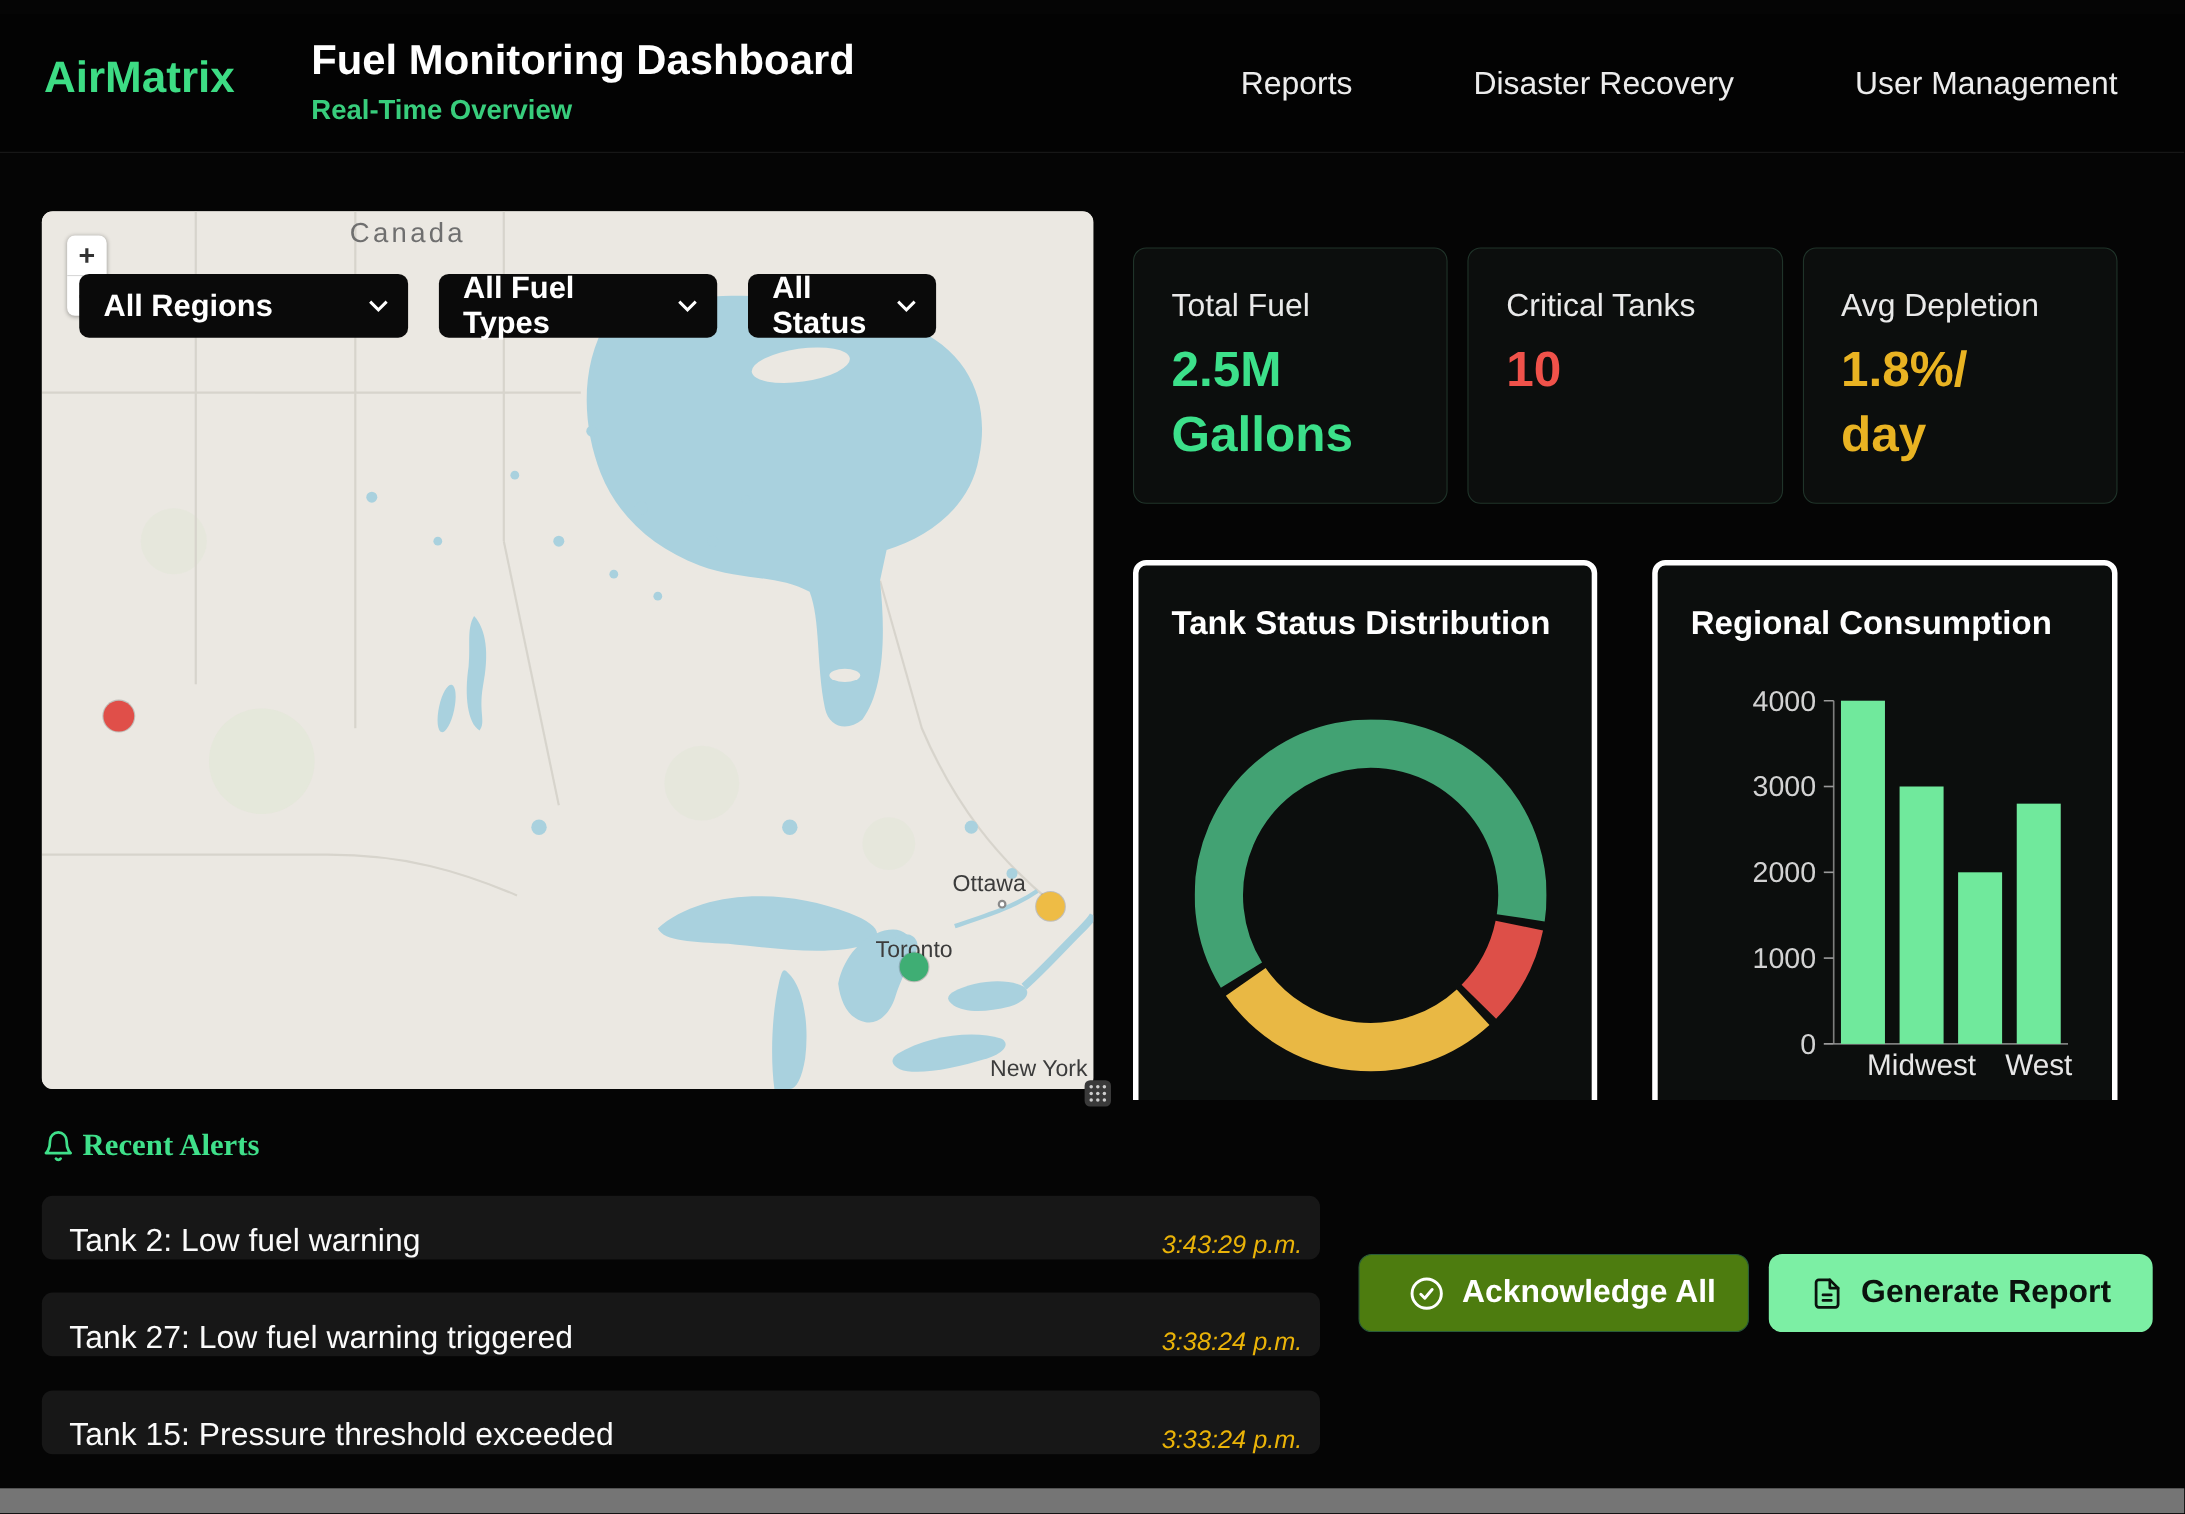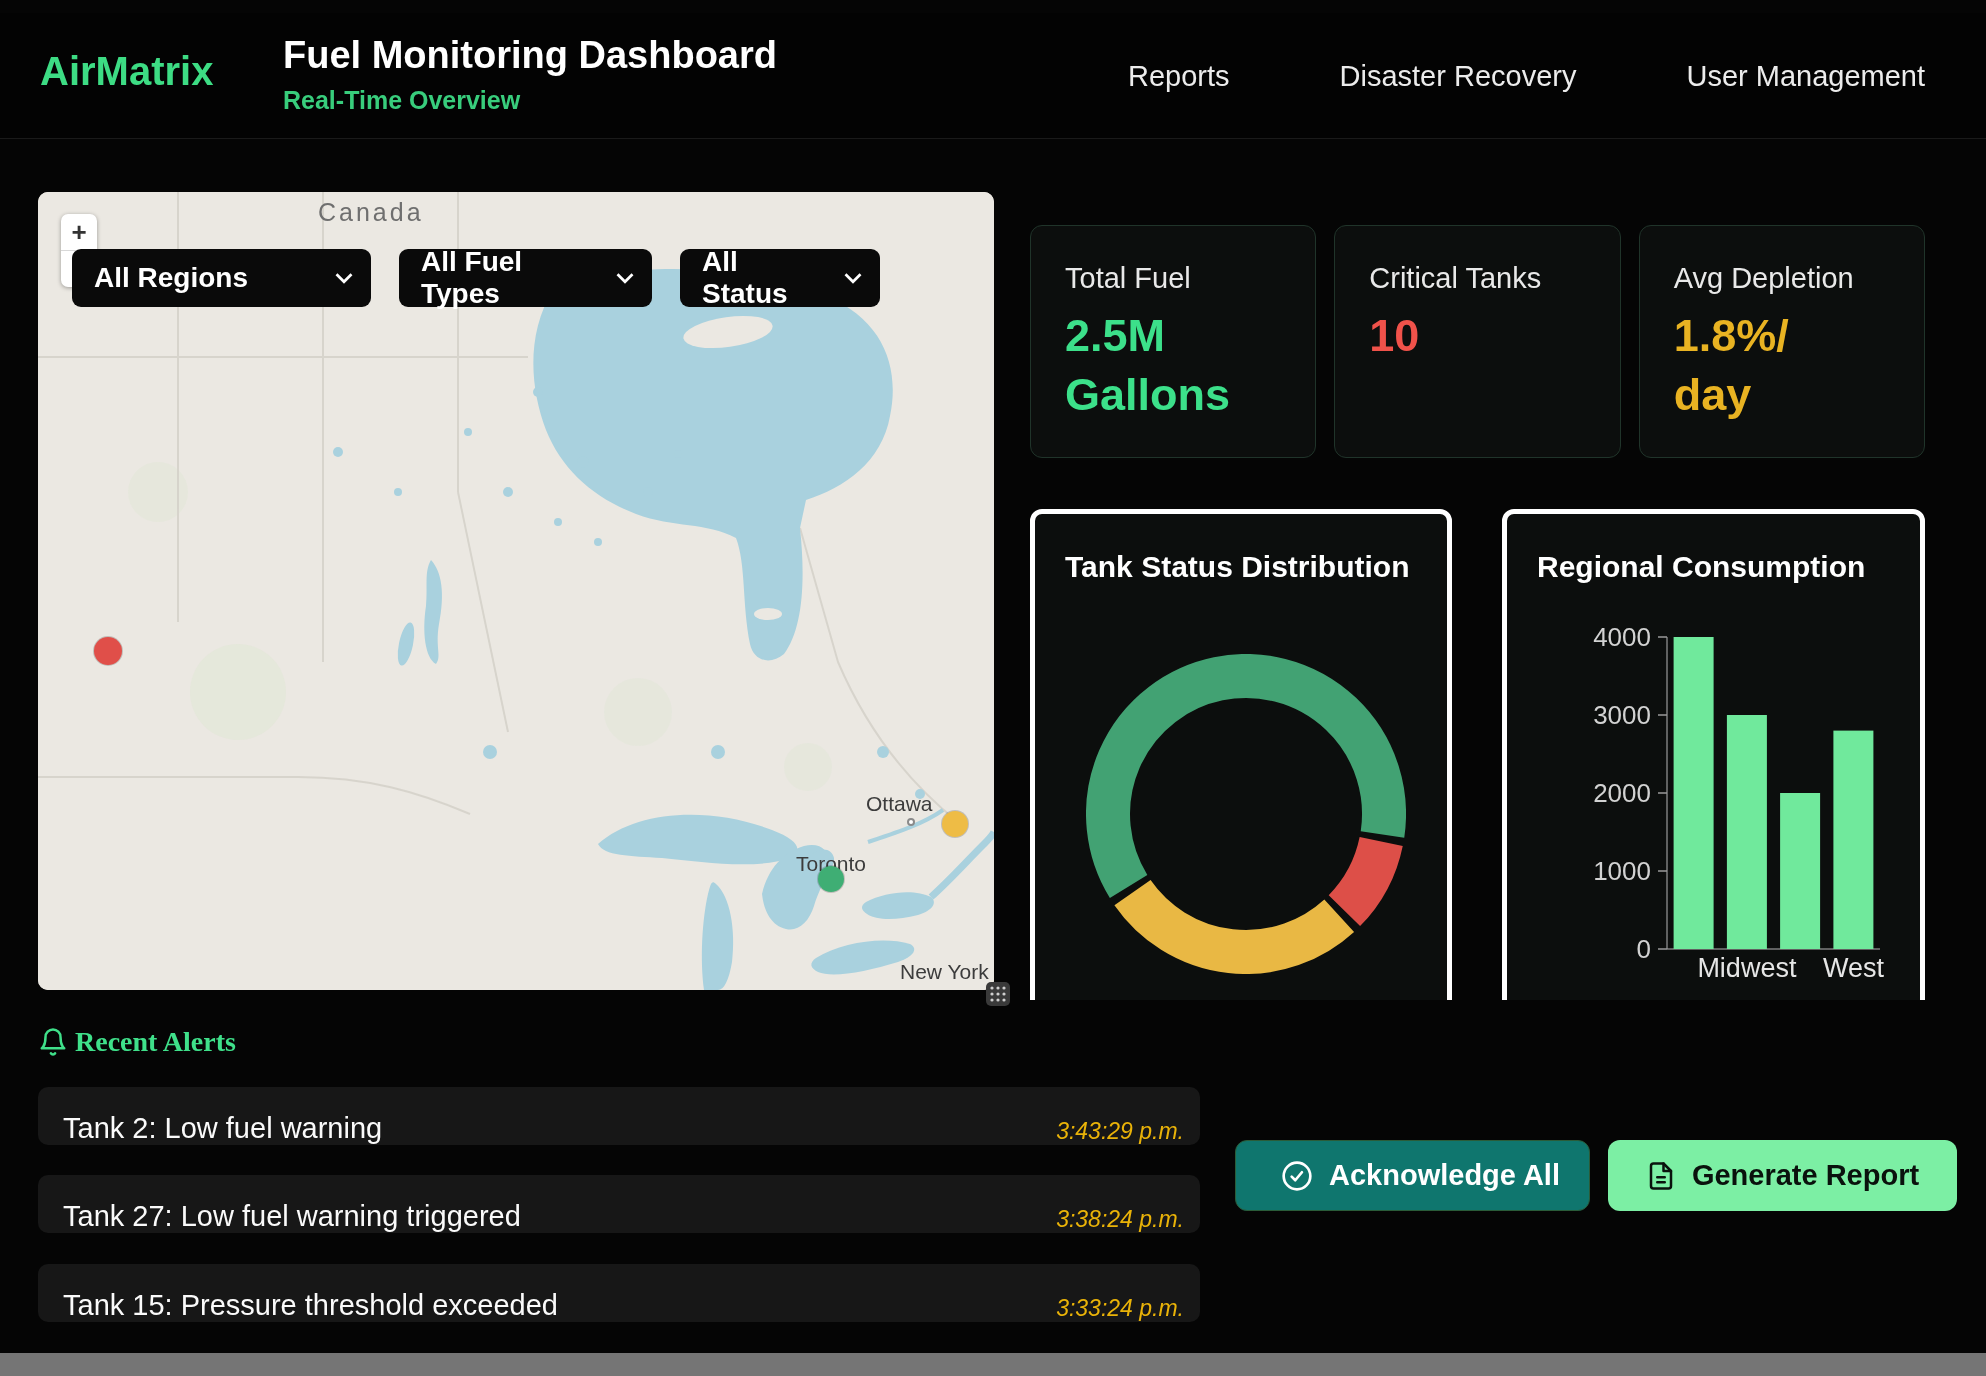--- a/index.html
+++ b/index.html
@@ -30,21 +30,21 @@
   .marker { position:absolute; border-radius:50%; z-index:6; box-shadow:0 0 0 1px rgba(0,0,0,.18); cursor:pointer; }
   .zoom-ctl { position:absolute; left:23px; top:22px; width:36px; z-index:8;
               background:#ffffff; border-radius:7px; box-shadow:0 1px 4px rgba(0,0,0,.35); overflow:hidden; }
   .zoom-btn { width:36px; height:36px; display:flex; align-items:center; justify-content:center;
               font-size:26px; font-weight:bold; color:#333; cursor:pointer; }
   .zoom-divider { height:1px; background:#d8d8d8; }
   .filters { position:absolute; left:34px; top:57px; display:flex; gap:28px; z-index:10; }
   .dropdown { height:58px; background:#0a0a0a; border-radius:9px; display:flex; align-items:center;
               padding:0 18px 0 22px; color:#ffffff; font-size:28px; font-weight:bold; cursor:pointer; }
   .dropdown .chev { margin-left:auto; padding-left:16px; display:flex; align-items:center; }
-  .dd-regions { width:299px; } .dd-fuel { width:253px; } .dd-status { width:200px; }
+  .dd-regions { width:299px; } .dd-fuel { width:253px; } .dd-status { width:171px; }
 
   .resize-handle { position:absolute; left:986px; top:982px; width:24px; height:24px; background:#3a3a3a;
                    border-radius:5px; z-index:15; display:flex; align-items:center; justify-content:center; cursor:grab; }
 
   
   .stats { position:absolute; left:1030px; top:225px; width:895px; display:flex; gap:18px; z-index:2; }
   .stat-card { flex:1; height:233px; background:#0c0e0d; border:1px solid #20342a; border-radius:12px; padding:36px 30px 0 34px; }
   .stat-label { font-size:29px; color:#e9e9e9; font-weight:500; }
   .stat-value { margin-top:12px; font-size:45px; font-weight:bold; line-height:1.3; max-width:190px; }
 
@@ -62,21 +62,21 @@
   .alerts { position:absolute; left:0; top:1000px; width:1986px; height:376px; background:#050505; z-index:10; }
   .alerts-heading { position:absolute; left:38px; top:26px; display:flex; align-items:center; gap:7px;
                     color:#3fe08a; font-size:28px; font-weight:bold;font-family:Liberation Serif, serif; }
   .alert-row { position:absolute; left:38px; width:1162px; height:58px; background:#171717; border-radius:10px;
                display:flex; align-items:flex-end; padding:0 16px 0 25px; }
   .alert-row .msg { font-size:29px; color:#fafafa; }
   .alert-row .time { margin-left:auto; font-size:23px; color:#eab308;font-style:italic; }
   .row-0 { top:87px; } .row-1 { top:175px; } .row-2 { top:264px; }
   .btn { position:absolute; top:140px; height:71px; border-radius:12px; display:flex; align-items:center;
          justify-content:center; gap:16px; font-size:29px; font-weight:bold; cursor:pointer; border:none; }
-  .btn-ack { left:1235px; width:355px; background:#0f766e; border:1px solid #2a5c39; color:#ffffff;padding-left:16px; }
+  .btn-ack { left:1235px; width:355px; background:#4d7c0f; border:1px solid #2a5c39; color:#ffffff;padding-left:16px; }
   .btn-gen { left:1608px; width:349px; background:#7cefa4; color:#0a120d; }
 
   .bottom-bar { position:absolute; left:0; top:1353px; width:1986px; height:23px; background:#757575; z-index:30; }
 
   .icon { display:inline-flex; }
 </style>
 </head>
 <body>
 
 <div class="app">

